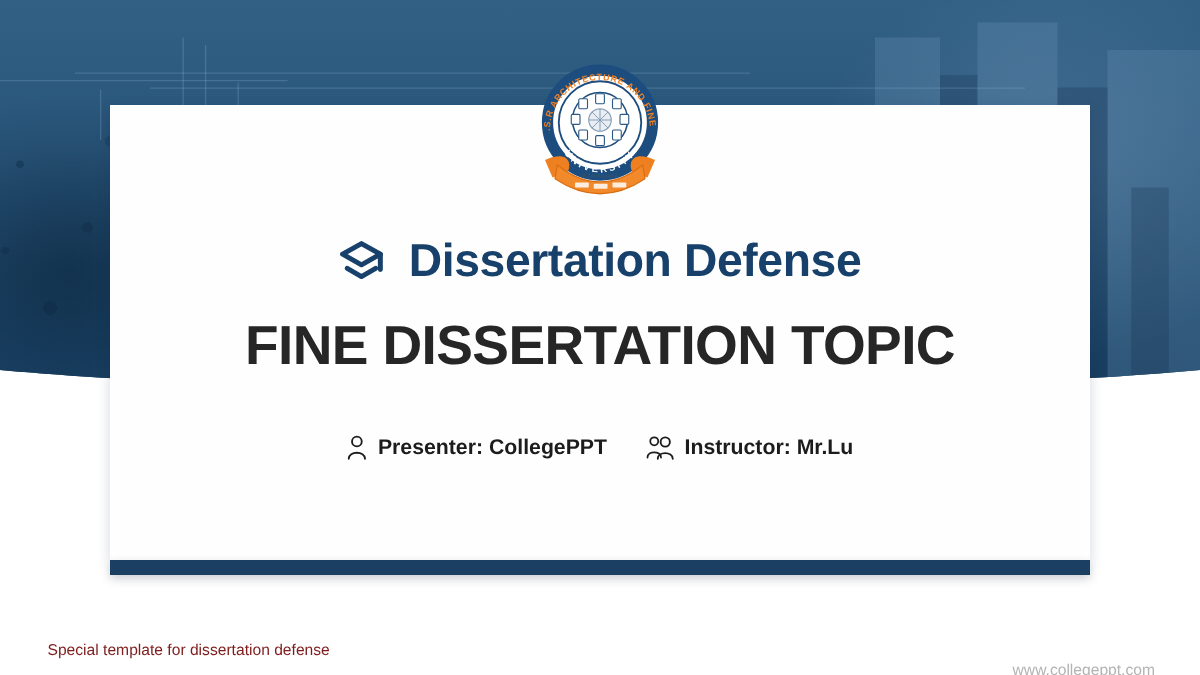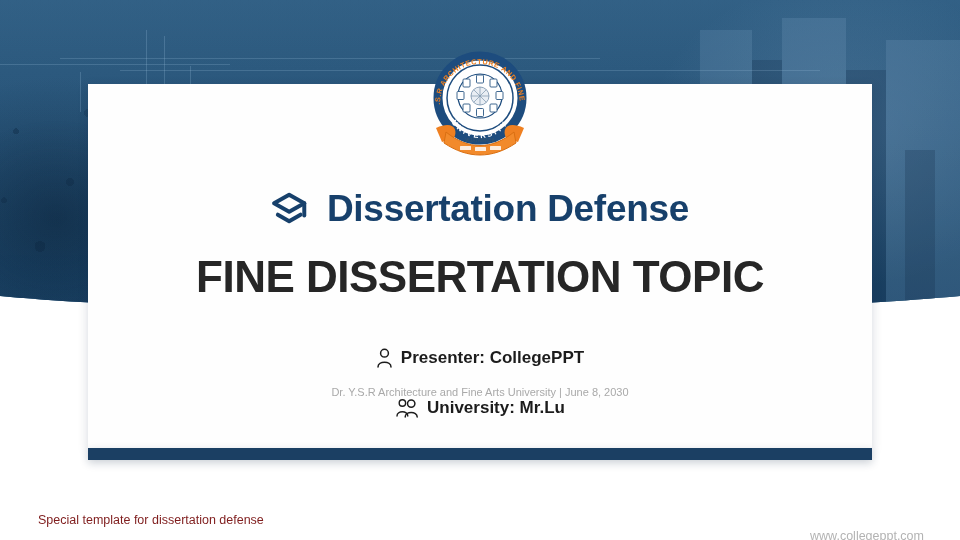--- a/index.html
+++ b/index.html
@@ -134,21 +134,20 @@
 
   
   .people-row {
     position: absolute;
     left: 0; right: 0;
     top: 348px;
     display: flex;
     align-items: center;
     justify-content: center;
     gap: 30px;
-    flex-direction: column;
   }
   .person {
     display: flex;
     align-items: center;
     gap: 8px;
     font-size: 17px;
     font-weight: bold;
     color: #1c1c1c;
     white-space: nowrap;
   }
@@ -282,22 +281,21 @@
     </div>
     <div class="person">
       <span>
         <svg width="24" height="20" viewBox="0 0 24 20" xmlns="http://www.w3.org/2000/svg" aria-hidden="true">
           <circle cx="7.4" cy="5.0" r="3.2" fill="none" stroke="#1c1c1c" stroke-width="1.4"></circle>
           <path d="M2 18 C2 12.4 12.8 12.4 12.8 18" fill="none" stroke="#1c1c1c" stroke-width="1.4" stroke-linecap="round"></path>
           <circle cx="16.2" cy="5.6" r="3.7" fill="none" stroke="#1c1c1c" stroke-width="1.5"></circle>
           <path d="M10.2 19 C10.2 13 22.2 13 22.2 19" fill="none" stroke="#1c1c1c" stroke-width="1.5" stroke-linecap="round"></path>
         </svg>
       </span>
-      <span>University: Mr.Lu</span>
+      <span>Instructor: Mr.Lu</span>
     </div>
   </div>
 
-  <div class="meta">Dr. Y.S.R Architecture and Fine Arts University | June 8, 2030</div>
 
   <div class="footer-left">Special template for dissertation defense</div>
   <div class="footer-right">www.collegeppt.com</div>
 
 </div>
 
 </body></html>

